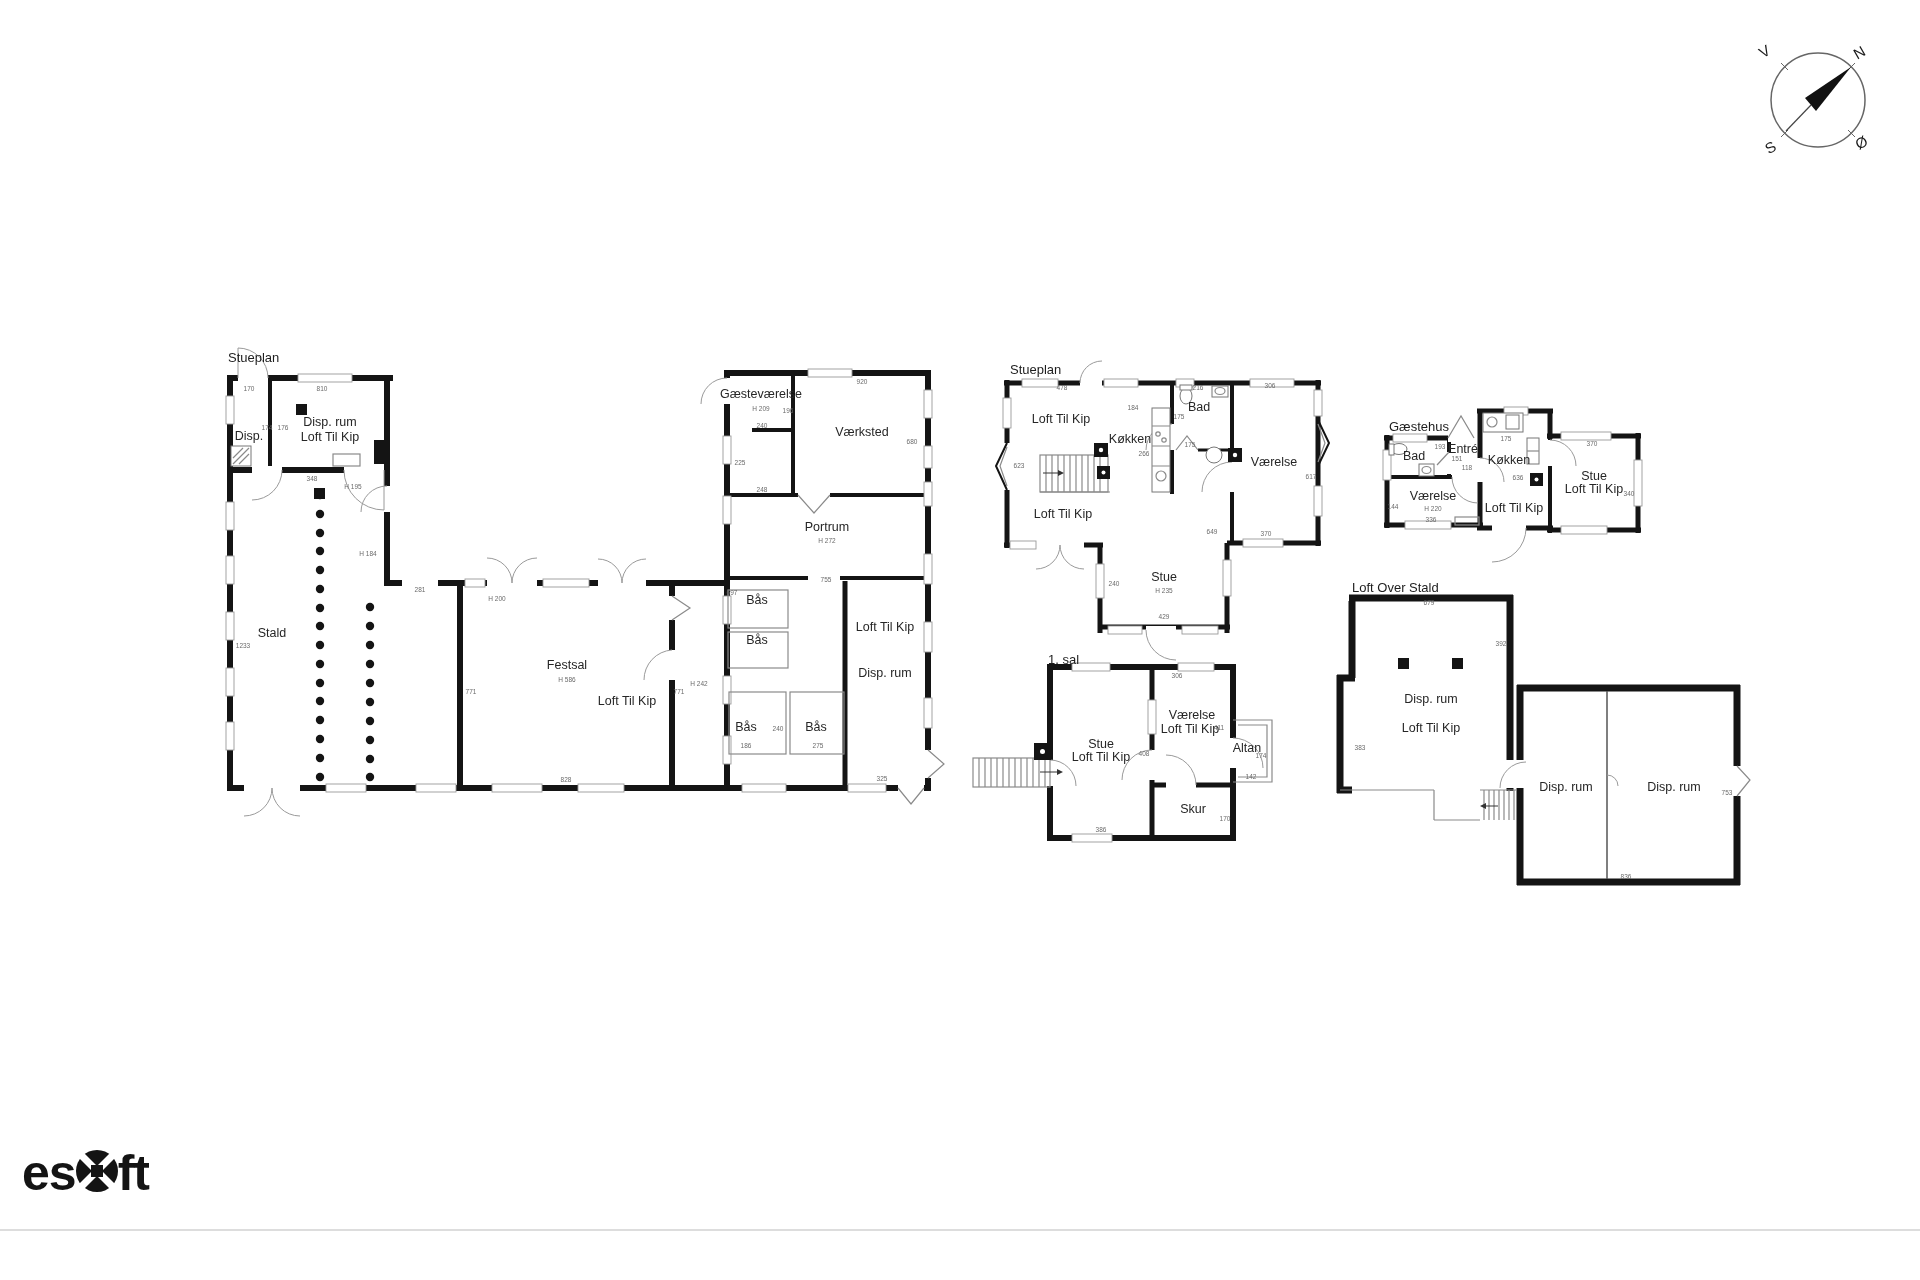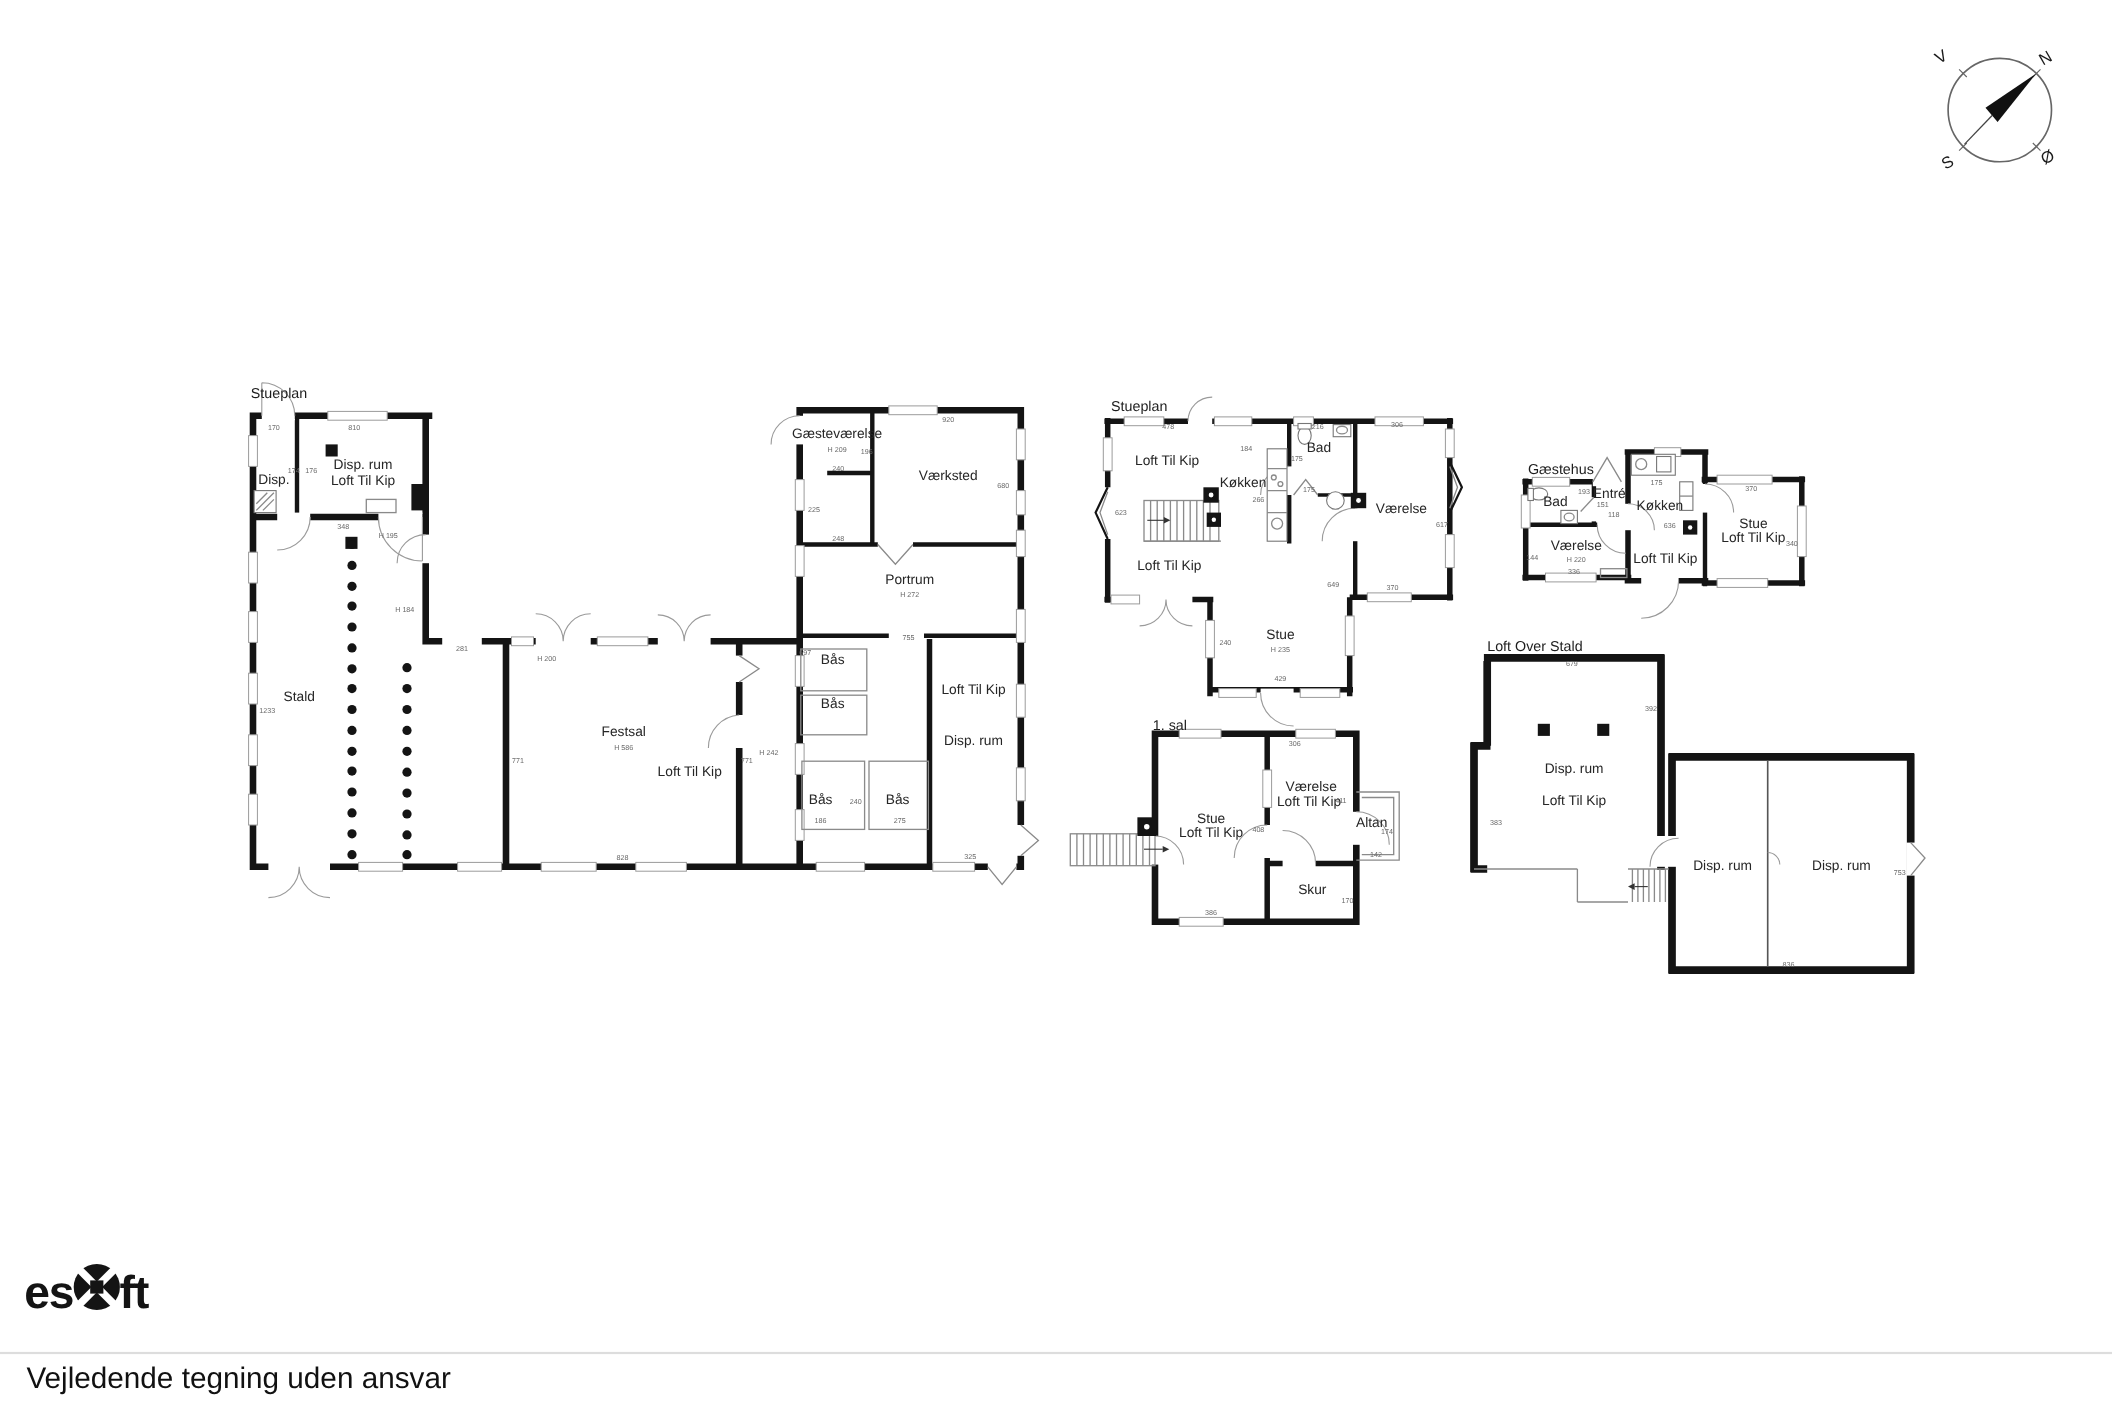--- a/index.html
+++ b/index.html
@@ -11,21 +11,21 @@
   .win{fill:#fff;stroke:#9a9a9a;stroke-width:.9}
   .gap{fill:#fff;stroke:none}
   .arc{fill:none;stroke:#9a9a9a;stroke-width:1}
   .thin{fill:none;stroke:#8a8a8a;stroke-width:1.2}
   .fix{fill:#fff;stroke:#777;stroke-width:1}
   .blk{fill:#141414}
   .room{font-size:12.5px;fill:#262626;text-anchor:middle}
   .meas{font-size:6.5px;fill:#6a6a6a;text-anchor:middle}
   .title{font-size:13px;fill:#1d1d1d;text-anchor:start}
   .compass-letter{font-size:15px;fill:#1a1a1a;text-anchor:middle}
-  .logo{position:absolute;left:22px;top:1148px;font-size:42px;font-weight:bold;color:#141414;
+  .logo{position:absolute;left:22px;top:1148px;font-size:50px;font-weight:bold;color:#141414;
     letter-spacing:-1px;line-height:1;}
   .logo svg{position:static;vertical-align:-3px;margin:0 -1px;}
   .rule{position:absolute;left:0;top:1229px;width:1920px;border-top:2px solid #ddd;}
   .disclaimer{position:absolute;left:24px;top:1238px;font-size:27px;color:#111;}
 </style>
 </head>
 <body>
 
 <div id="stage">
 <svg width="1920" height="1280" viewBox="0 0 1920 1280">
@@ -447,14 +447,13 @@
   </g>
 </svg>
 
   <div class="logo"><span>es</span><svg width="44" height="44" viewBox="0 0 44 44">
         <circle cx="22" cy="22" r="21" fill="#141414"></circle>
         <line x1="6" y1="6" x2="38" y2="38" stroke="#fff" stroke-width="7"></line>
         <line x1="38" y1="6" x2="6" y2="38" stroke="#fff" stroke-width="7"></line>
         <rect x="16" y="16" width="12" height="12" fill="#141414"></rect>
       </svg><span>ft</span></div>
   <div class="rule"></div>
-  <div class="disclaimer">Vejledende tegning uden ansvar</div>
 </div>
 
 </body></html>

